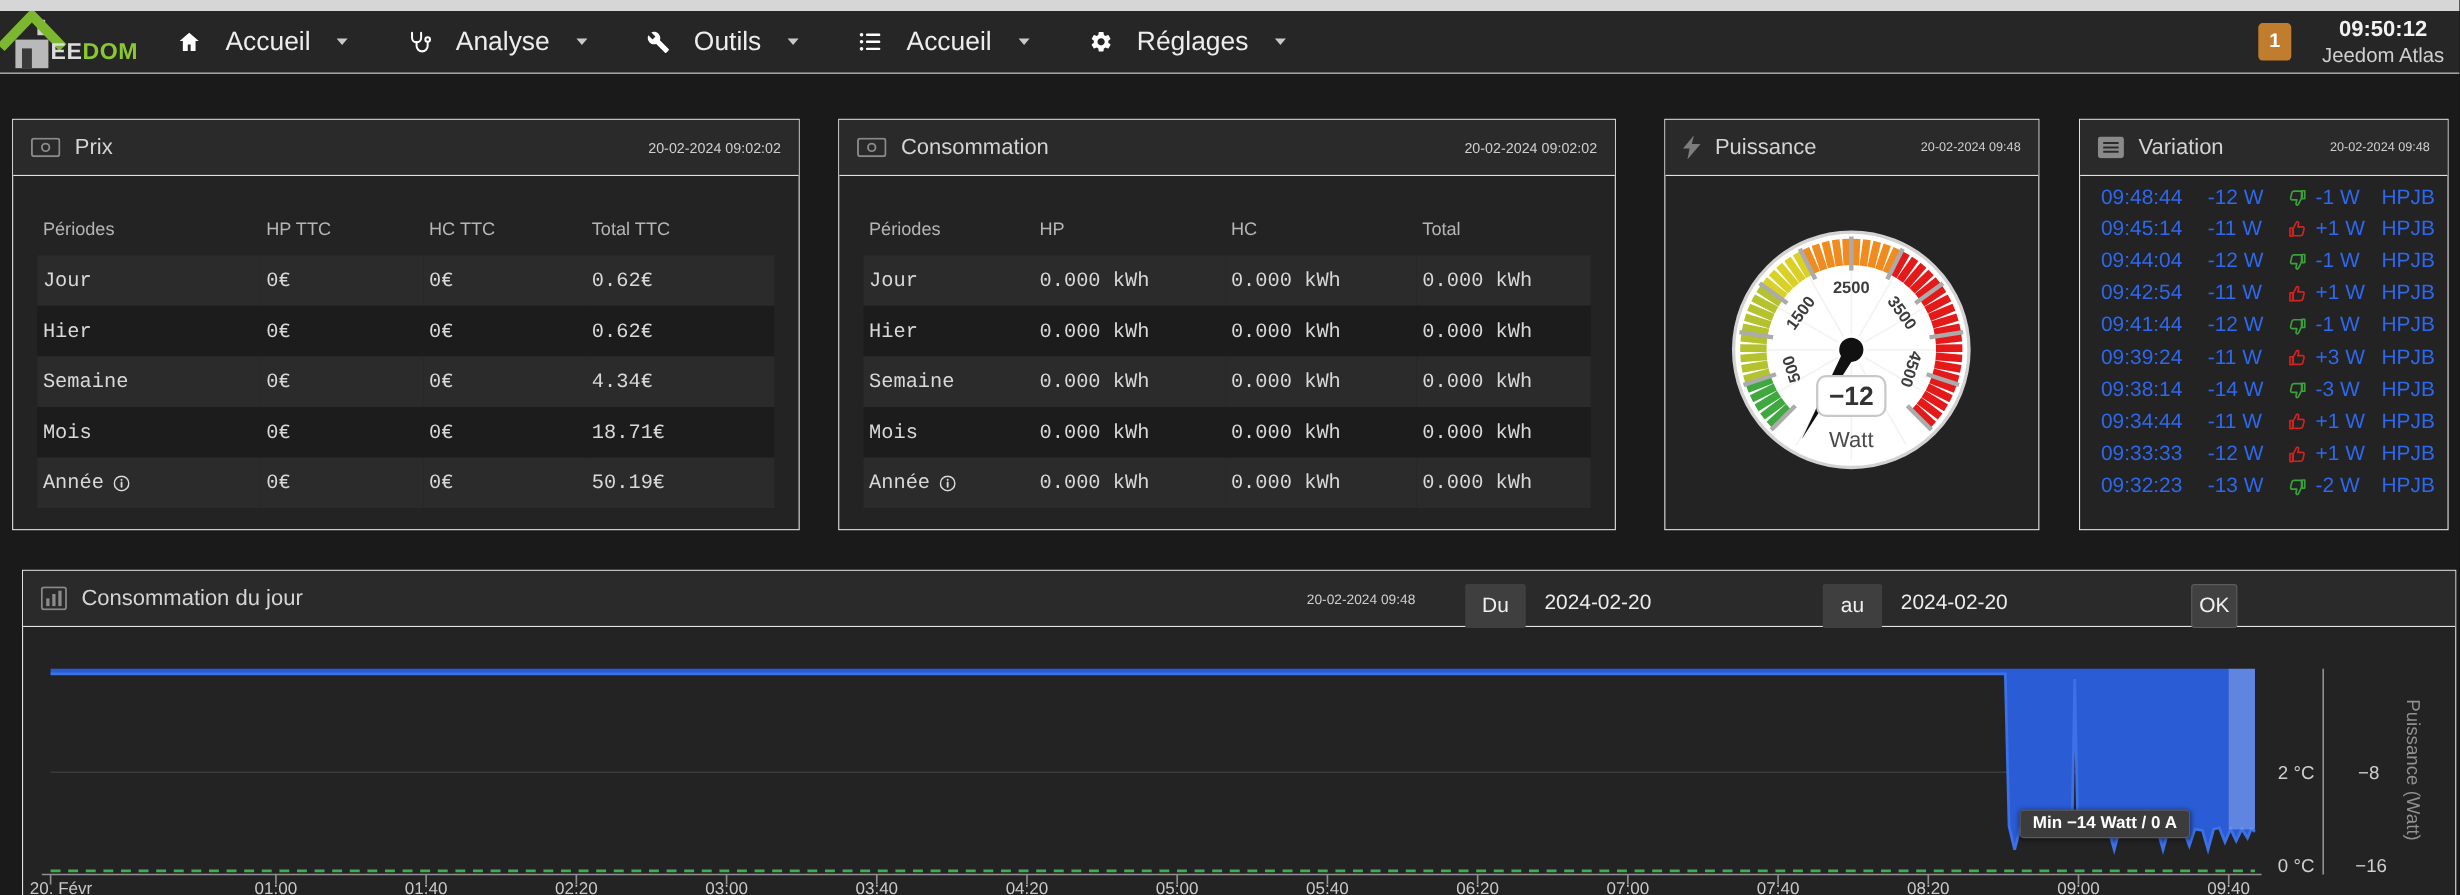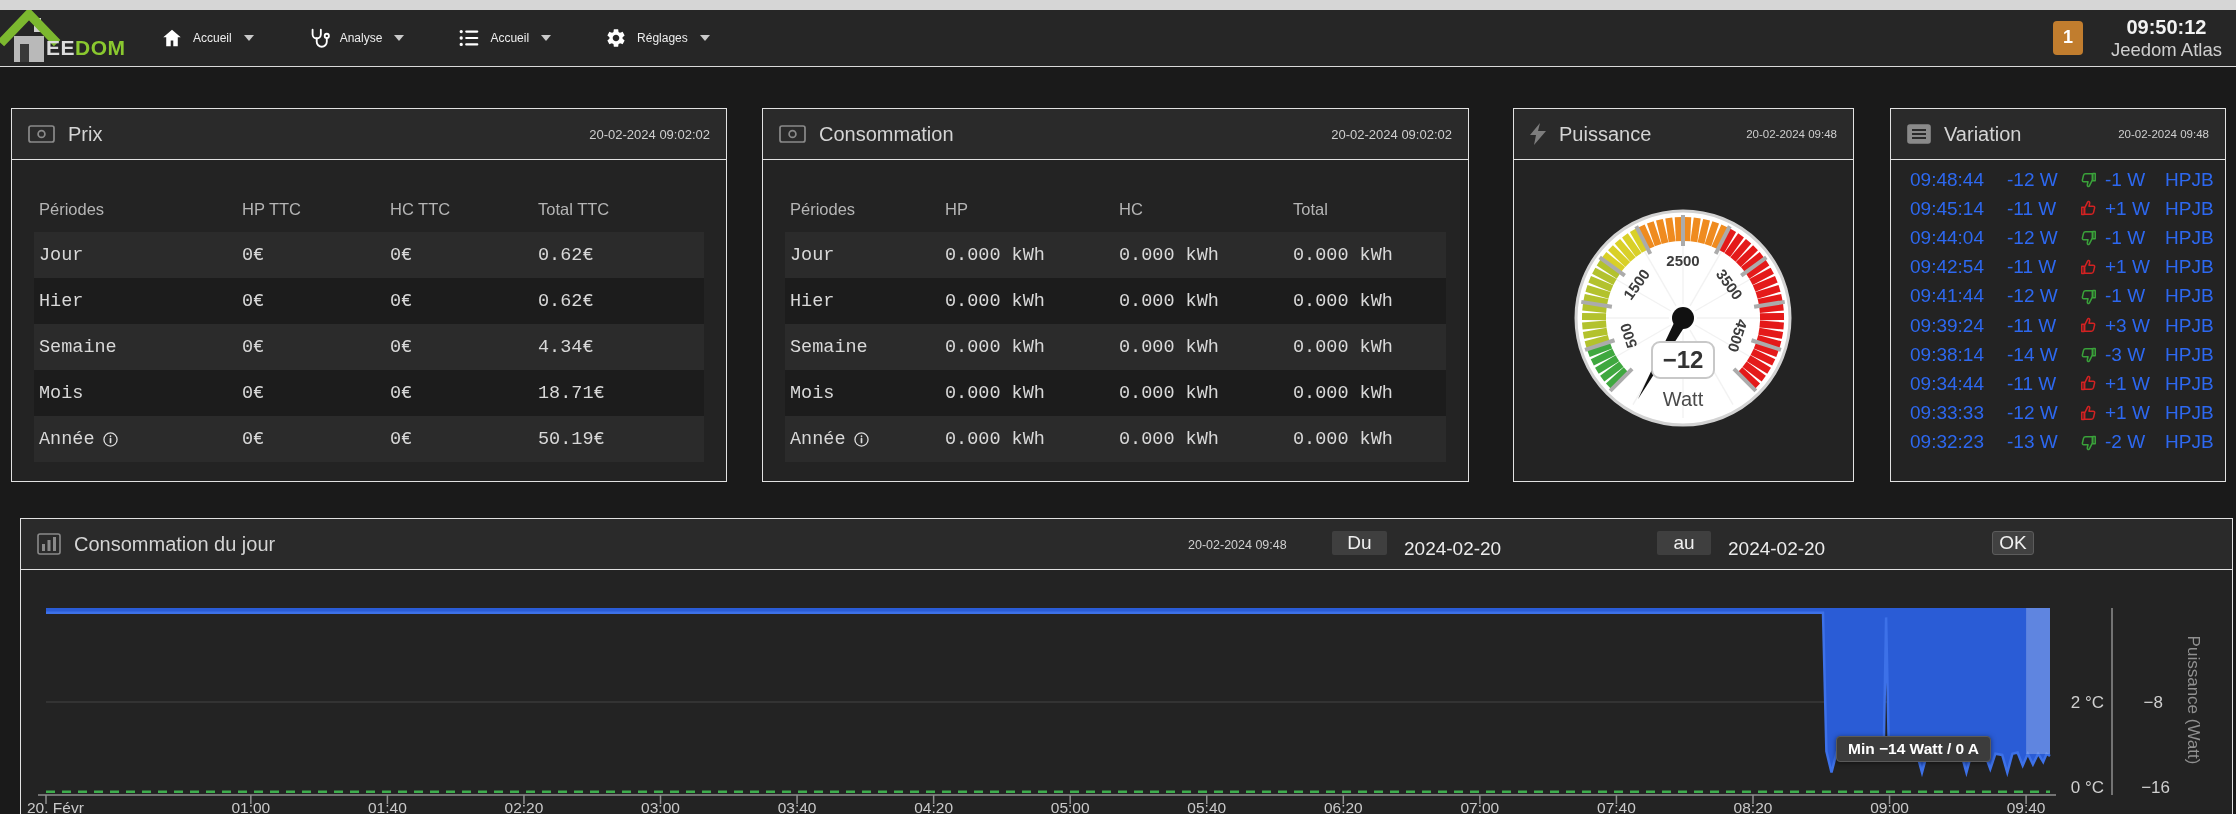--- a/index.html
+++ b/index.html
@@ -8,22 +8,22 @@
   .screen { position:relative; width:2236px; height:814px; }
 
   
   .topstrip { position:absolute; left:0; top:0; width:100%; height:10px; background:#d6d6d6; }
   .nav { position:absolute; left:0; top:10px; width:100%; height:57px; background:#262626;
          border-bottom:1px solid #d9d9d9; display:flex; align-items:center; }
   .brand { display:flex; align-items:center; width:128px; height:100%; cursor:pointer; position:relative; }
   .brand-text { position:absolute; left:46px; bottom:6px; font-size:21px; font-weight:bold; letter-spacing:.5px; }
   .brand-ee { color:#dcdcdc; } .brand-dom { color:#8ac82f; }
   .menu { display:flex; align-items:center; margin-left:6px; height:100%; }
-  .menu-item { display:flex; align-items:center; gap:10px; padding:0 27px; height:100%;
-               color:#ededed; font-size:12px; cursor:pointer; }
+  .menu-item { display:flex; align-items:center; gap:22px; padding:0 27px; height:100%;
+               color:#ededed; font-size:24px; cursor:pointer; }
   .menu-item svg { flex:0 0 auto; }
   .caret { width:0; height:0; border-left:5px solid transparent; border-right:5px solid transparent;
            border-top:6px solid #c9c9c9; margin-left:2px; }
   .nav-right { margin-left:auto; display:flex; align-items:center; gap:28px; padding-right:14px; }
   .badge { min-width:30px; height:34px; background:#c17d2e; border-radius:4px; color:#fff;
            font-size:18px; font-weight:bold; display:flex; align-items:center; justify-content:center;
            cursor:pointer; padding:0 9px; }
   .clockblock { text-align:center; line-height:1.15; }
   .clock { color:#f2f2f2; font-size:20px; font-weight:bold; }
   .sysname { color:#cfcfcf; font-size:18.5px; }
@@ -46,21 +46,21 @@
 
   
   .vrow { display:flex; align-items:center; height:29.2px; padding-left:19px;
           color:#2d68f0; font-size:19px; }
   .v-time { width:97px; } .v-val { width:72px; }
   .v-ic { width:26px; display:flex; align-items:center; } .v-delta { width:60px; } .v-tariff { }
 
   
   .cp-ts { position:absolute; left:1167px; top:0; height:51px; display:flex; align-items:center;
            color:#cfcfcf; font-size:12.5px; }
-  .cbtn { position:absolute; top:12px; height:24px; background:#3f3f3f; border:none; color:#f0f0f0;
+  .cbtn { position:absolute; top:12px; height:40px; background:#3f3f3f; border:none; color:#f0f0f0;
           font-size:19px; font-family:"Liberation Sans",sans-serif; cursor:pointer; border-radius:2px; }
   .cbtn.du { left:1311px; width:55px; } .cbtn.au { left:1636px; width:54px; }
   .cbtn.ok { left:1971px; width:42px; background:#414141; border:1px solid #5c5c5c; border-radius:3px; }
   .cinput { position:absolute; top:12px; height:36px; background:transparent; border:none;
             color:#ececec; font-size:19px; font-family:"Liberation Sans",sans-serif; padding-left:17px; }
   .cinput.from { left:1366px; width:265px; } .cinput.to { left:1690px; width:270px; }
 
   #chart-svg { position:absolute; left:0; top:560px; }
   .tooltip { position:absolute; left:1836px; top:736px; background:#3c3c3c; color:#fff;
              border:1px solid #5a5a5a; border-radius:4px; padding:3px 11px; font-size:15.5px;
@@ -91,20 +91,27 @@
         <span>Accueil</span>
           <i class="caret"></i>
       </a>
       <a class="menu-item">
         <svg width="22" height="22" viewBox="0 0 24 24" fill="none" stroke="#fff" stroke-width="2" stroke-linecap="round">
             <path d="M5 3v5a4.5 4.5 0 0 0 9 0V3"></path>
             <path d="M9.5 12.3V16a5.5 5.5 0 0 0 11 0v-3.3"></path>
             <circle cx="20.5" cy="9.7" r="2.3"></circle>
           </svg>
         <span>Analyse</span>
+          <i class="caret"></i>
+      </a>
+      <a class="menu-item">
+        <svg width="21" height="21" viewBox="0 0 24 24">
+            <path d="M22.7 19l-9.1-9.1c.9-2.3.4-5-1.5-6.9-2-2-5-2.4-7.4-1.3L9 6 6 9 1.6 4.7C.4 7.1.9 10.1 2.9 12.1c1.9 1.9 4.6 2.4 6.9 1.5l9.1 9.1c.4.4 1 .4 1.4 0l2.3-2.3c.5-.4.5-1.1.1-1.4z" fill="#fff"></path>
+          </svg>
+        <span>Outils</span>
           <i class="caret"></i>
       </a>
       <a class="menu-item">
         <svg width="22" height="22" viewBox="0 0 24 24" stroke="#fff" stroke-width="2.4" stroke-linecap="round">
             <path d="M9 5h12M9 12h12M9 19h12"></path>
             <path d="M3.5 5h.01M3.5 12h.01M3.5 19h.01" stroke-width="3.6"></path>
           </svg>
         <span>Accueil</span>
           <i class="caret"></i>
       </a>

